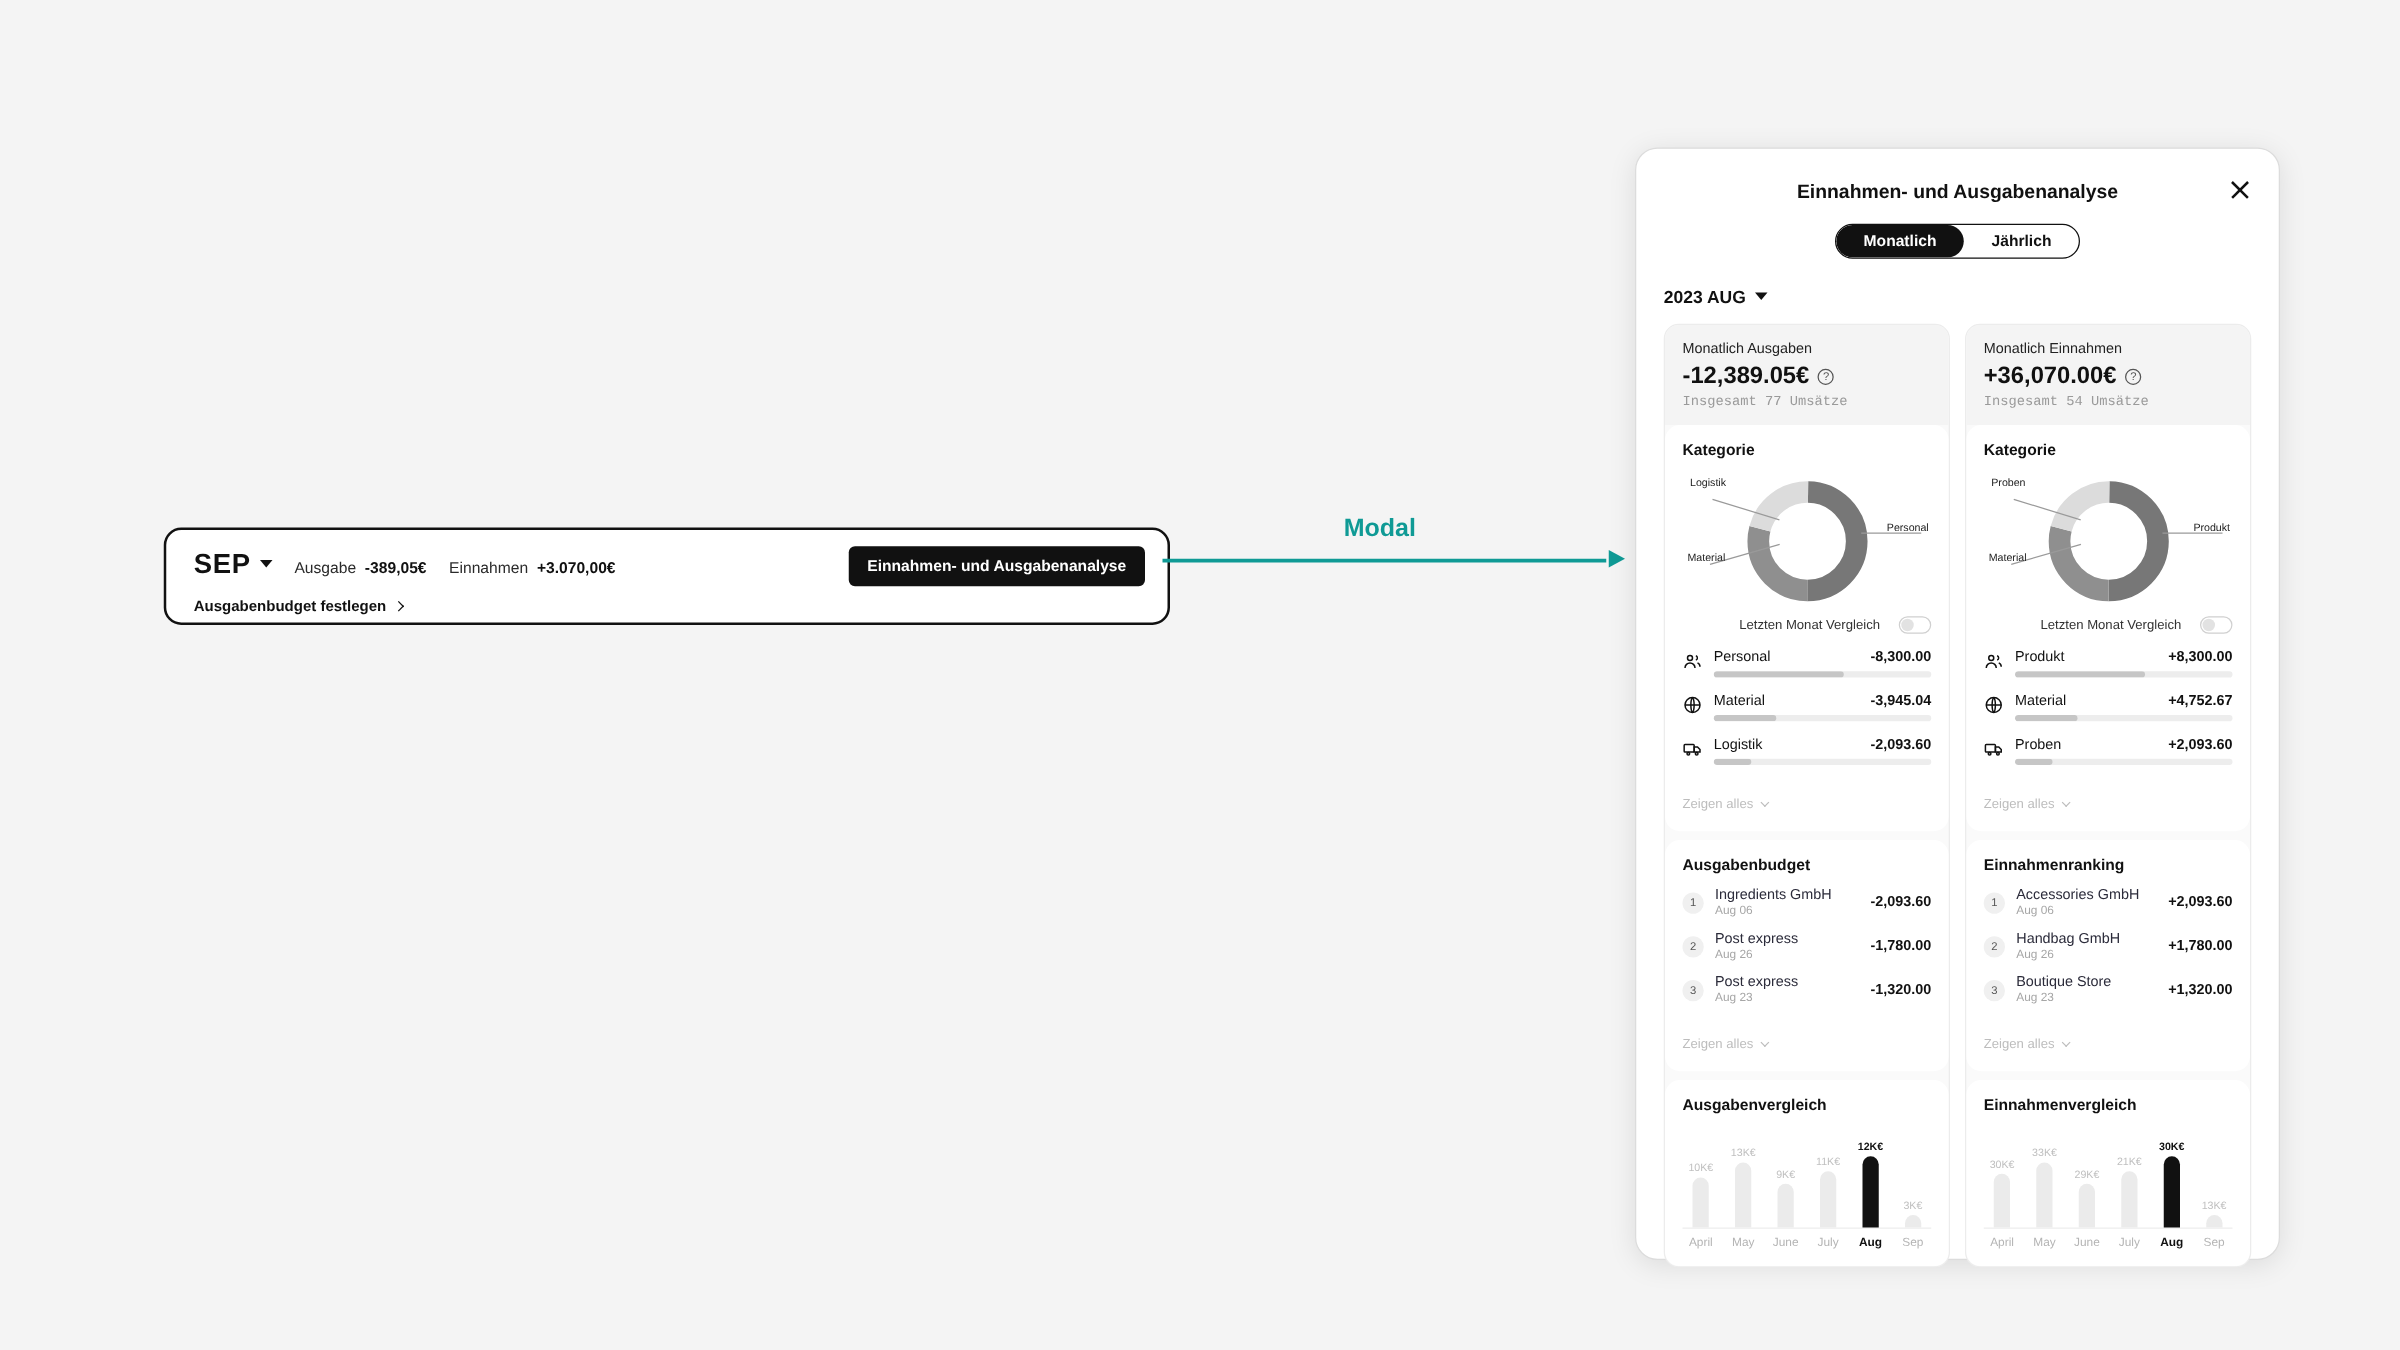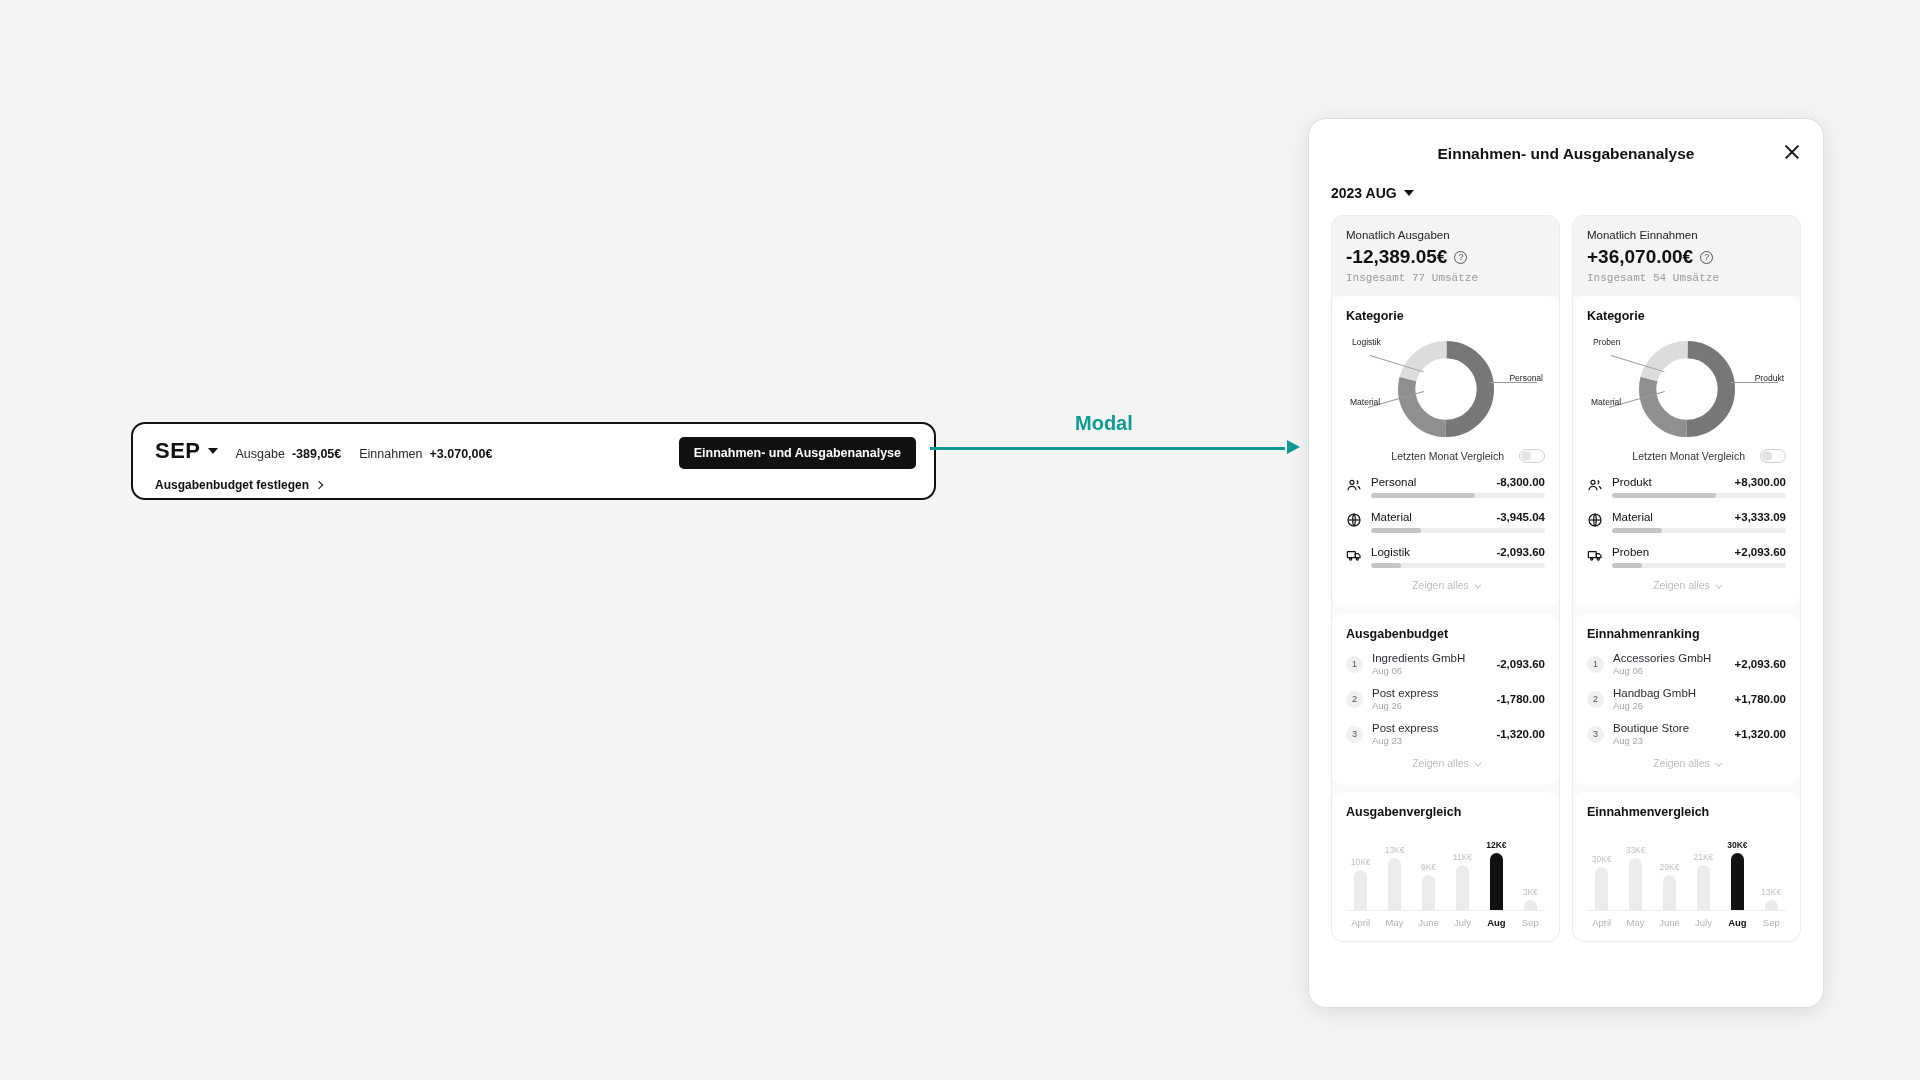--- a/index.html
+++ b/index.html
@@ -162,22 +162,22 @@
   .cat-top { display: flex; justify-content: space-between; align-items: baseline; gap: 8px; }
   .cat-name { font-size: 11.5px; color: #111; }
   .cat-amt { font-size: 11.5px; color: #111; font-weight: 700; white-space: nowrap; }
   .bar-bg {
     margin-top: 5px; height: 5px; border-radius: 999px;
     background: #ededed; overflow: hidden;
   }
   .bar-fill { height: 100%; border-radius: 999px; background: #c6c6c6; }
 
   .show-all {
-    text-align: center; font-size: 10.5px; color: #bdbdbd;
-    padding: 11px 0 3px; cursor: pointer;
+    text-align: left; font-size: 10.5px; color: #bdbdbd;
+    padding: 25px 0 3px; cursor: pointer;
   }
   .show-all .cv {
     display: inline-block; width: 5px; height: 5px; margin-left: 5px;
     border-right: 1.3px solid #bdbdbd; border-bottom: 1.3px solid #bdbdbd;
     transform: rotate(45deg) translateY(-2px);
   }
 
   
   .rank-row { display: flex; align-items: center; gap: 9px; margin-top: 11px; }
   .rank-num {
@@ -235,20 +235,26 @@
   <div class="arrow-label">Modal</div>
   <div class="arrow-wrap">
     <div class="arrow-line"></div>
     <div class="arrow-head"></div>
   </div>
 
   <div class="modal">
     <div class="modal-title">Einnahmen- und Ausgabenanalyse</div>
     <div class="close-icon"></div>
 
+    <div class="seg-wrap">
+      <div class="segmented">
+        <div class="seg active">Monatlich</div>
+        <div class="seg">Jährlich</div>
+      </div>
+    </div>
 
     <div class="month-picker">
       <span>2023 AUG</span>
       <span class="caret-down"></span>
     </div>
 
     <div class="cols">
 
       <div class="col">
 
@@ -470,21 +476,21 @@
 
           <div class="cat-row">
             <svg class="cat-ico" viewBox="0 0 24 24" fill="none" stroke="currentColor" stroke-width="1.8">
               <circle cx="12" cy="12" r="9"></circle>
                 <path d="M3 12h18"></path>
               <path d="M12 3c2.6 2.6 2.6 15 0 18M12 3c-2.6 2.6-2.6 15 0 18"></path>
             </svg>
             <div class="cat-mid">
               <div class="cat-top">
                 <span class="cat-name">Material</span>
-                <span class="cat-amt">+3,333.09</span>
+                <span class="cat-amt">+4,752.67</span>
               </div>
               <div class="bar-bg">
                   <div class="bar-fill" style="width:29%"></div>
                 </div>
             </div>
           </div>
 
           <div class="cat-row">
             <svg class="cat-ico" viewBox="0 0 24 24" fill="none" stroke="currentColor" stroke-width="1.8">
               <rect x="2" y="7" width="12" height="9" rx="1"></rect>

